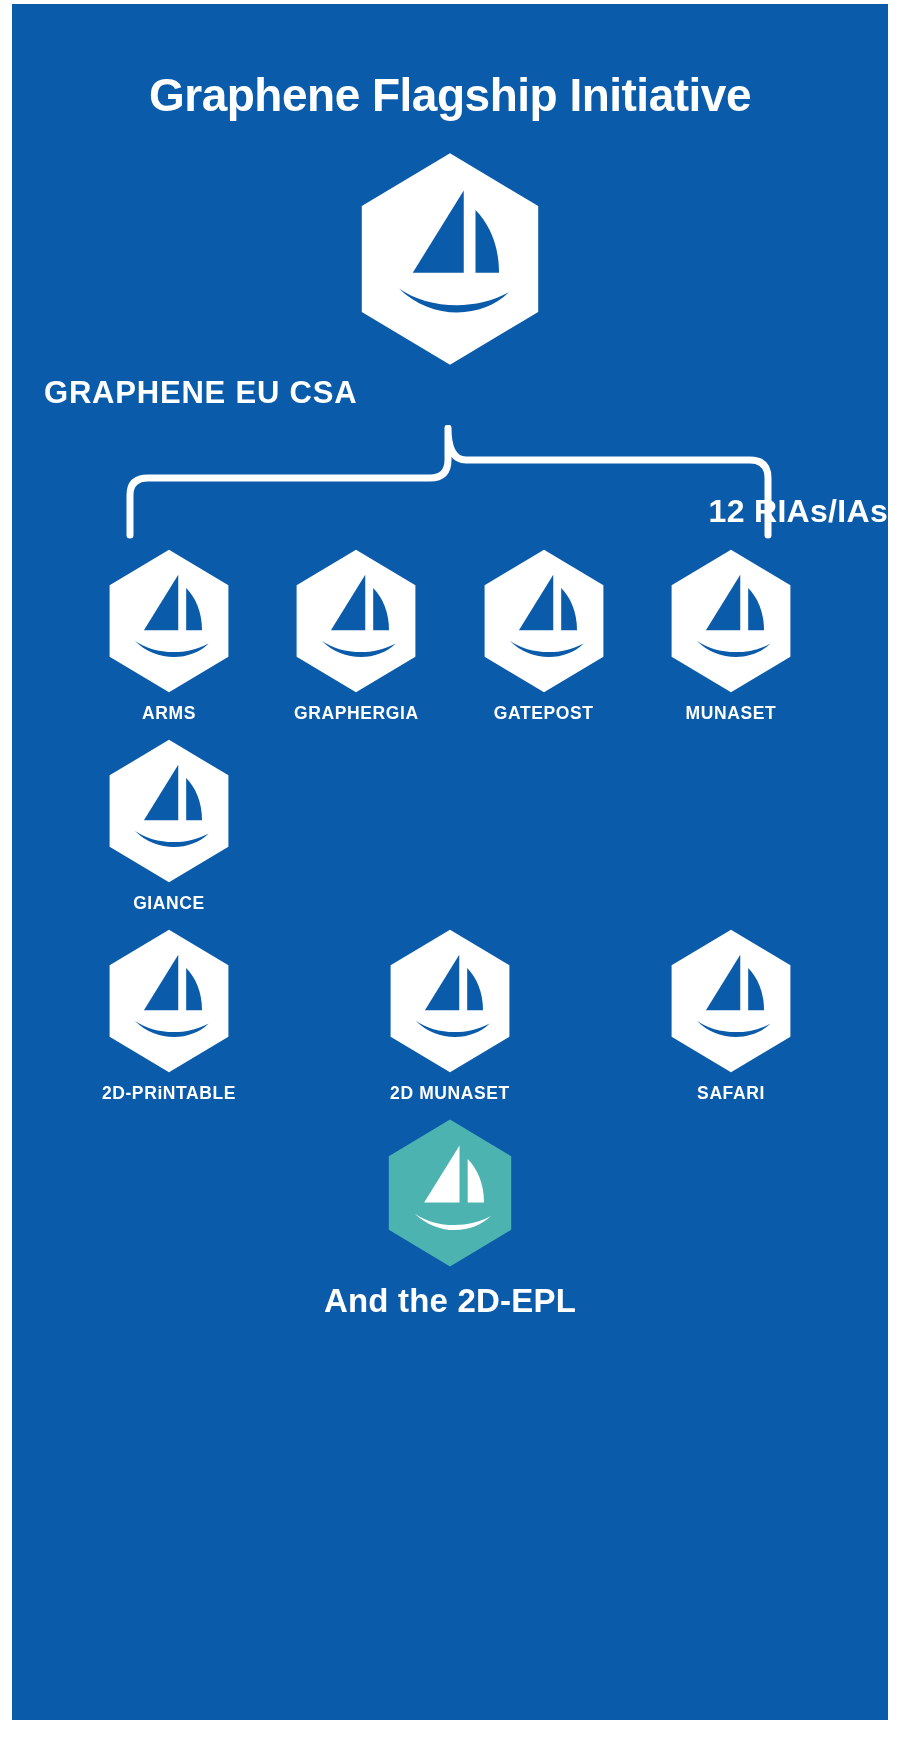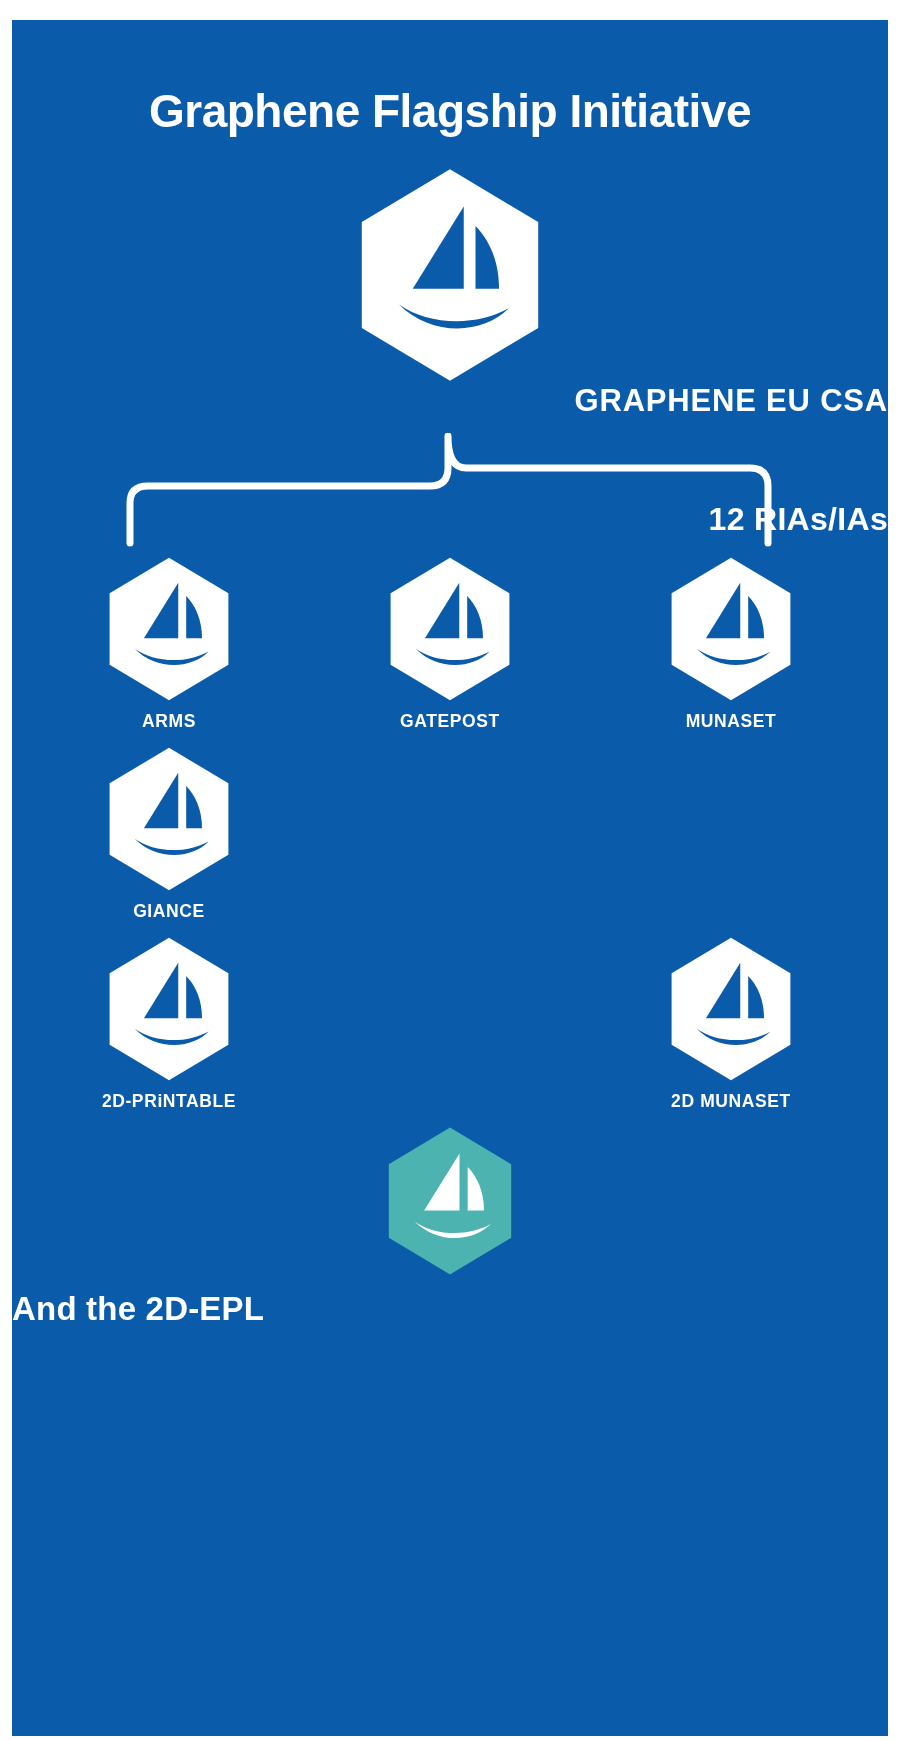--- a/index.html
+++ b/index.html
@@ -9,21 +9,21 @@
   }
   body {
     width: 900px;
     height: 1740px;
     font-family: "Liberation Sans", sans-serif;
     overflow: hidden;
   }
   .poster {
     position: absolute;
     left: 12px;
-    top: 20px;
+    top: 4px;
     width: 876px;
     height: 1716px;
     background: #0b5bab;
     box-sizing: border-box;
     overflow: hidden;
   }
   .title {
     text-align: center;
     color: #ffffff;
     font-size: 46px;
@@ -31,26 +31,27 @@
     letter-spacing: -0.5px;
     line-height: 1.28;
     margin: 62px 90px 0 90px;
   }
   .hero-logo-wrap {
     display: flex;
     justify-content: center;
     margin-top: 26px;
   }
   .hero-label {
-    text-align: right;
+    text-align: left;
     color: #ffffff;
     font-size: 31px;
     font-weight: bold;
     letter-spacing: 0.8px;
-    margin-top: 0;
+    margin-top: 8px;
+    padding-left: 32px;
   }
   .brace-wrap {
     display: flex;
     justify-content: center;
     margin-top: 14px;
   }
   .group-label {
     text-align: right;
     color: #ffffff;
     font-size: 32px;
@@ -81,21 +82,21 @@
     margin-top: 9px;
     text-align: center;
     white-space: nowrap;
   }
   .footer-logo-wrap {
     display: flex;
     justify-content: center;
     margin-top: 12px;
   }
   .footer-label {
-    text-align: left;
+    text-align: center;
     color: #ffffff;
     font-size: 33px;
     font-weight: bold;
     letter-spacing: 0.2px;
     margin-top: 14px;
   }
   svg { display: block; }
 </style>
 </head>
 <body>
@@ -143,20 +144,31 @@
       </div>
       <div class="cell">
         <span>
           <svg width="132" height="146" viewBox="0 0 100 110" aria-hidden="true">
             <path d="M50 1 L95 28 L95 82 L50 109 L5 82 L5 28 Z" fill="#ffffff"></path>
             <path d="M57 20 L57 62 L31 62 Z" fill="#0b5bab"></path>
             <path d="M63 30 L63 62 L75 62 C75 48 70 37 63 30 Z" fill="#0b5bab"></path>
             <path d="M24 70 C38 80 62 82 80 72 C66 86 40 86 24 70 Z" fill="#0b5bab"></path>
           </svg>
         </span>
+        <div class="cell-label">GRAPHERGIA</div>
+      </div>
+      <div class="cell">
+        <span>
+          <svg width="132" height="146" viewBox="0 0 100 110" aria-hidden="true">
+            <path d="M50 1 L95 28 L95 82 L50 109 L5 82 L5 28 Z" fill="#ffffff"></path>
+            <path d="M57 20 L57 62 L31 62 Z" fill="#0b5bab"></path>
+            <path d="M63 30 L63 62 L75 62 C75 48 70 37 63 30 Z" fill="#0b5bab"></path>
+            <path d="M24 70 C38 80 62 82 80 72 C66 86 40 86 24 70 Z" fill="#0b5bab"></path>
+          </svg>
+        </span>
         <div class="cell-label">GATEPOST</div>
       </div>
       <div class="cell">
         <span>
           <svg width="132" height="146" viewBox="0 0 100 110" aria-hidden="true">
             <path d="M50 1 L95 28 L95 82 L50 109 L5 82 L5 28 Z" fill="#ffffff"></path>
             <path d="M57 20 L57 62 L31 62 Z" fill="#0b5bab"></path>
             <path d="M63 30 L63 62 L75 62 C75 48 70 37 63 30 Z" fill="#0b5bab"></path>
             <path d="M24 70 C38 80 62 82 80 72 C66 86 40 86 24 70 Z" fill="#0b5bab"></path>
           </svg>
@@ -194,20 +206,31 @@
       <div class="cell">
         <span>
           <svg width="132" height="146" viewBox="0 0 100 110" aria-hidden="true">
             <path d="M50 1 L95 28 L95 82 L50 109 L5 82 L5 28 Z" fill="#ffffff"></path>
             <path d="M57 20 L57 62 L31 62 Z" fill="#0b5bab"></path>
             <path d="M63 30 L63 62 L75 62 C75 48 70 37 63 30 Z" fill="#0b5bab"></path>
             <path d="M24 70 C38 80 62 82 80 72 C66 86 40 86 24 70 Z" fill="#0b5bab"></path>
           </svg>
         </span>
         <div class="cell-label">2D MUNASET</div>
+      </div>
+      <div class="cell">
+        <span>
+          <svg width="132" height="146" viewBox="0 0 100 110" aria-hidden="true">
+            <path d="M50 1 L95 28 L95 82 L50 109 L5 82 L5 28 Z" fill="#ffffff"></path>
+            <path d="M57 20 L57 62 L31 62 Z" fill="#0b5bab"></path>
+            <path d="M63 30 L63 62 L75 62 C75 48 70 37 63 30 Z" fill="#0b5bab"></path>
+            <path d="M24 70 C38 80 62 82 80 72 C66 86 40 86 24 70 Z" fill="#0b5bab"></path>
+          </svg>
+        </span>
+        <div class="cell-label">SAFARI</div>
       </div>
     </div>
 
   </div>
 
   <div class="footer-logo-wrap">
     <span>
       <svg width="136" height="150" viewBox="0 0 100 110" aria-hidden="true">
         <path d="M50 1 L95 28 L95 82 L50 109 L5 82 L5 28 Z" fill="#4cb3b0"></path>
         <path d="M57 20 L57 62 L31 62 Z" fill="#ffffff"></path>

